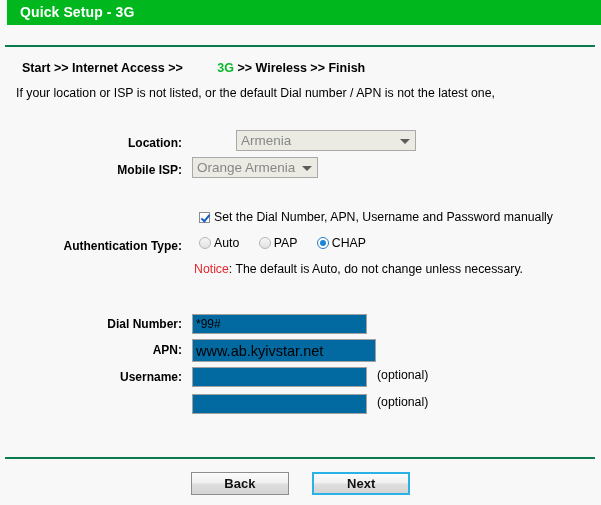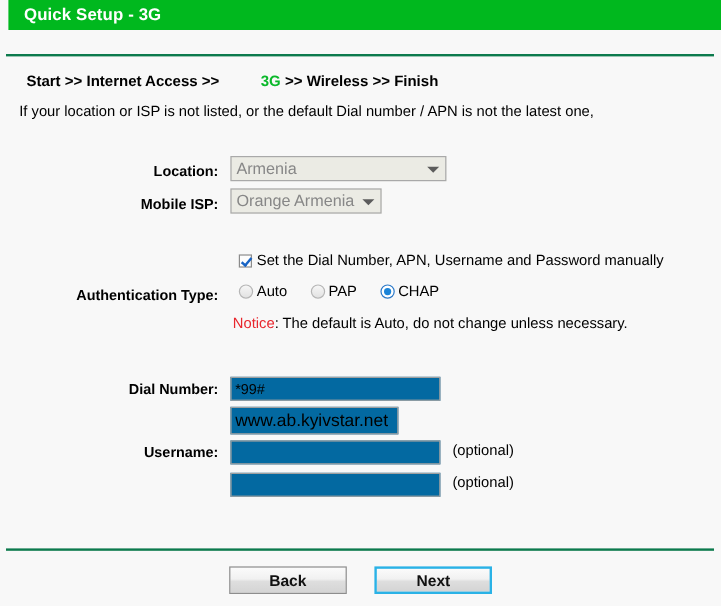--- a/index.html
+++ b/index.html
@@ -89,21 +89,21 @@
     box-sizing: border-box;
     background: #ebebe4;
     border: 1px solid #a9a9a9;
     color: #878787;
     font-size: 13.5px;
     line-height: 19px;
     padding: 0 22px 0 4px;
     white-space: nowrap;
     display: inline-block;
   }
-  .sel.wide { width: 180px; }
+  .sel.wide { width: 180px; margin-left: 44px; }
   .sel .arrow {
     position: absolute;
     right: 5px;
     top: 8px;
     width: 0; height: 0;
     border-left: 5px solid transparent;
     border-right: 5px solid transparent;
     border-top: 5px solid #5c5c5c;
   }
 
@@ -186,21 +186,21 @@
     height: 20px;
     width: 175px;
     border: 1px solid #a0a0a0;
     background: #0369a1;
     font-family: "Liberation Sans", sans-serif;
     font-size: 12px;
     color: #000;
     padding: 0 3px;
     outline: none;
   }
-  .tinput.big { font-size: 14.5px; height: 23px; width: 140px; }
+  .tinput.big { font-size: 14.5px; height: 23px; width: 184px; }
   .optional {
     position: absolute;
     left: 185px;
     top: 1px;
     font-size: 12.3px;
     white-space: nowrap;
   }
 
   
   .btns {
@@ -299,20 +299,21 @@
 </div>
 
 <div class="row" style="top:311px">
   <span class="lbl">Dial Number:</span>
   <span class="fieldzone" style="top:3px">
     <input class="tinput" type="text" value="*99#" style="">
   </span>
 </div>
 
 <div class="row" style="top:337px">
+  <span class="lbl">APN:</span>
   <span class="fieldzone" style="top:2px">
     <input class="tinput big" type="text" value="www.ab.kyivstar.net" style="">
   </span>
 </div>
 
 <div class="row" style="top:364px">
   <span class="lbl">Username:</span>
   <span class="fieldzone" style="top:3px">
     <input class="tinput" type="text" value="" style="">
     <span class="optional">(optional)</span>

